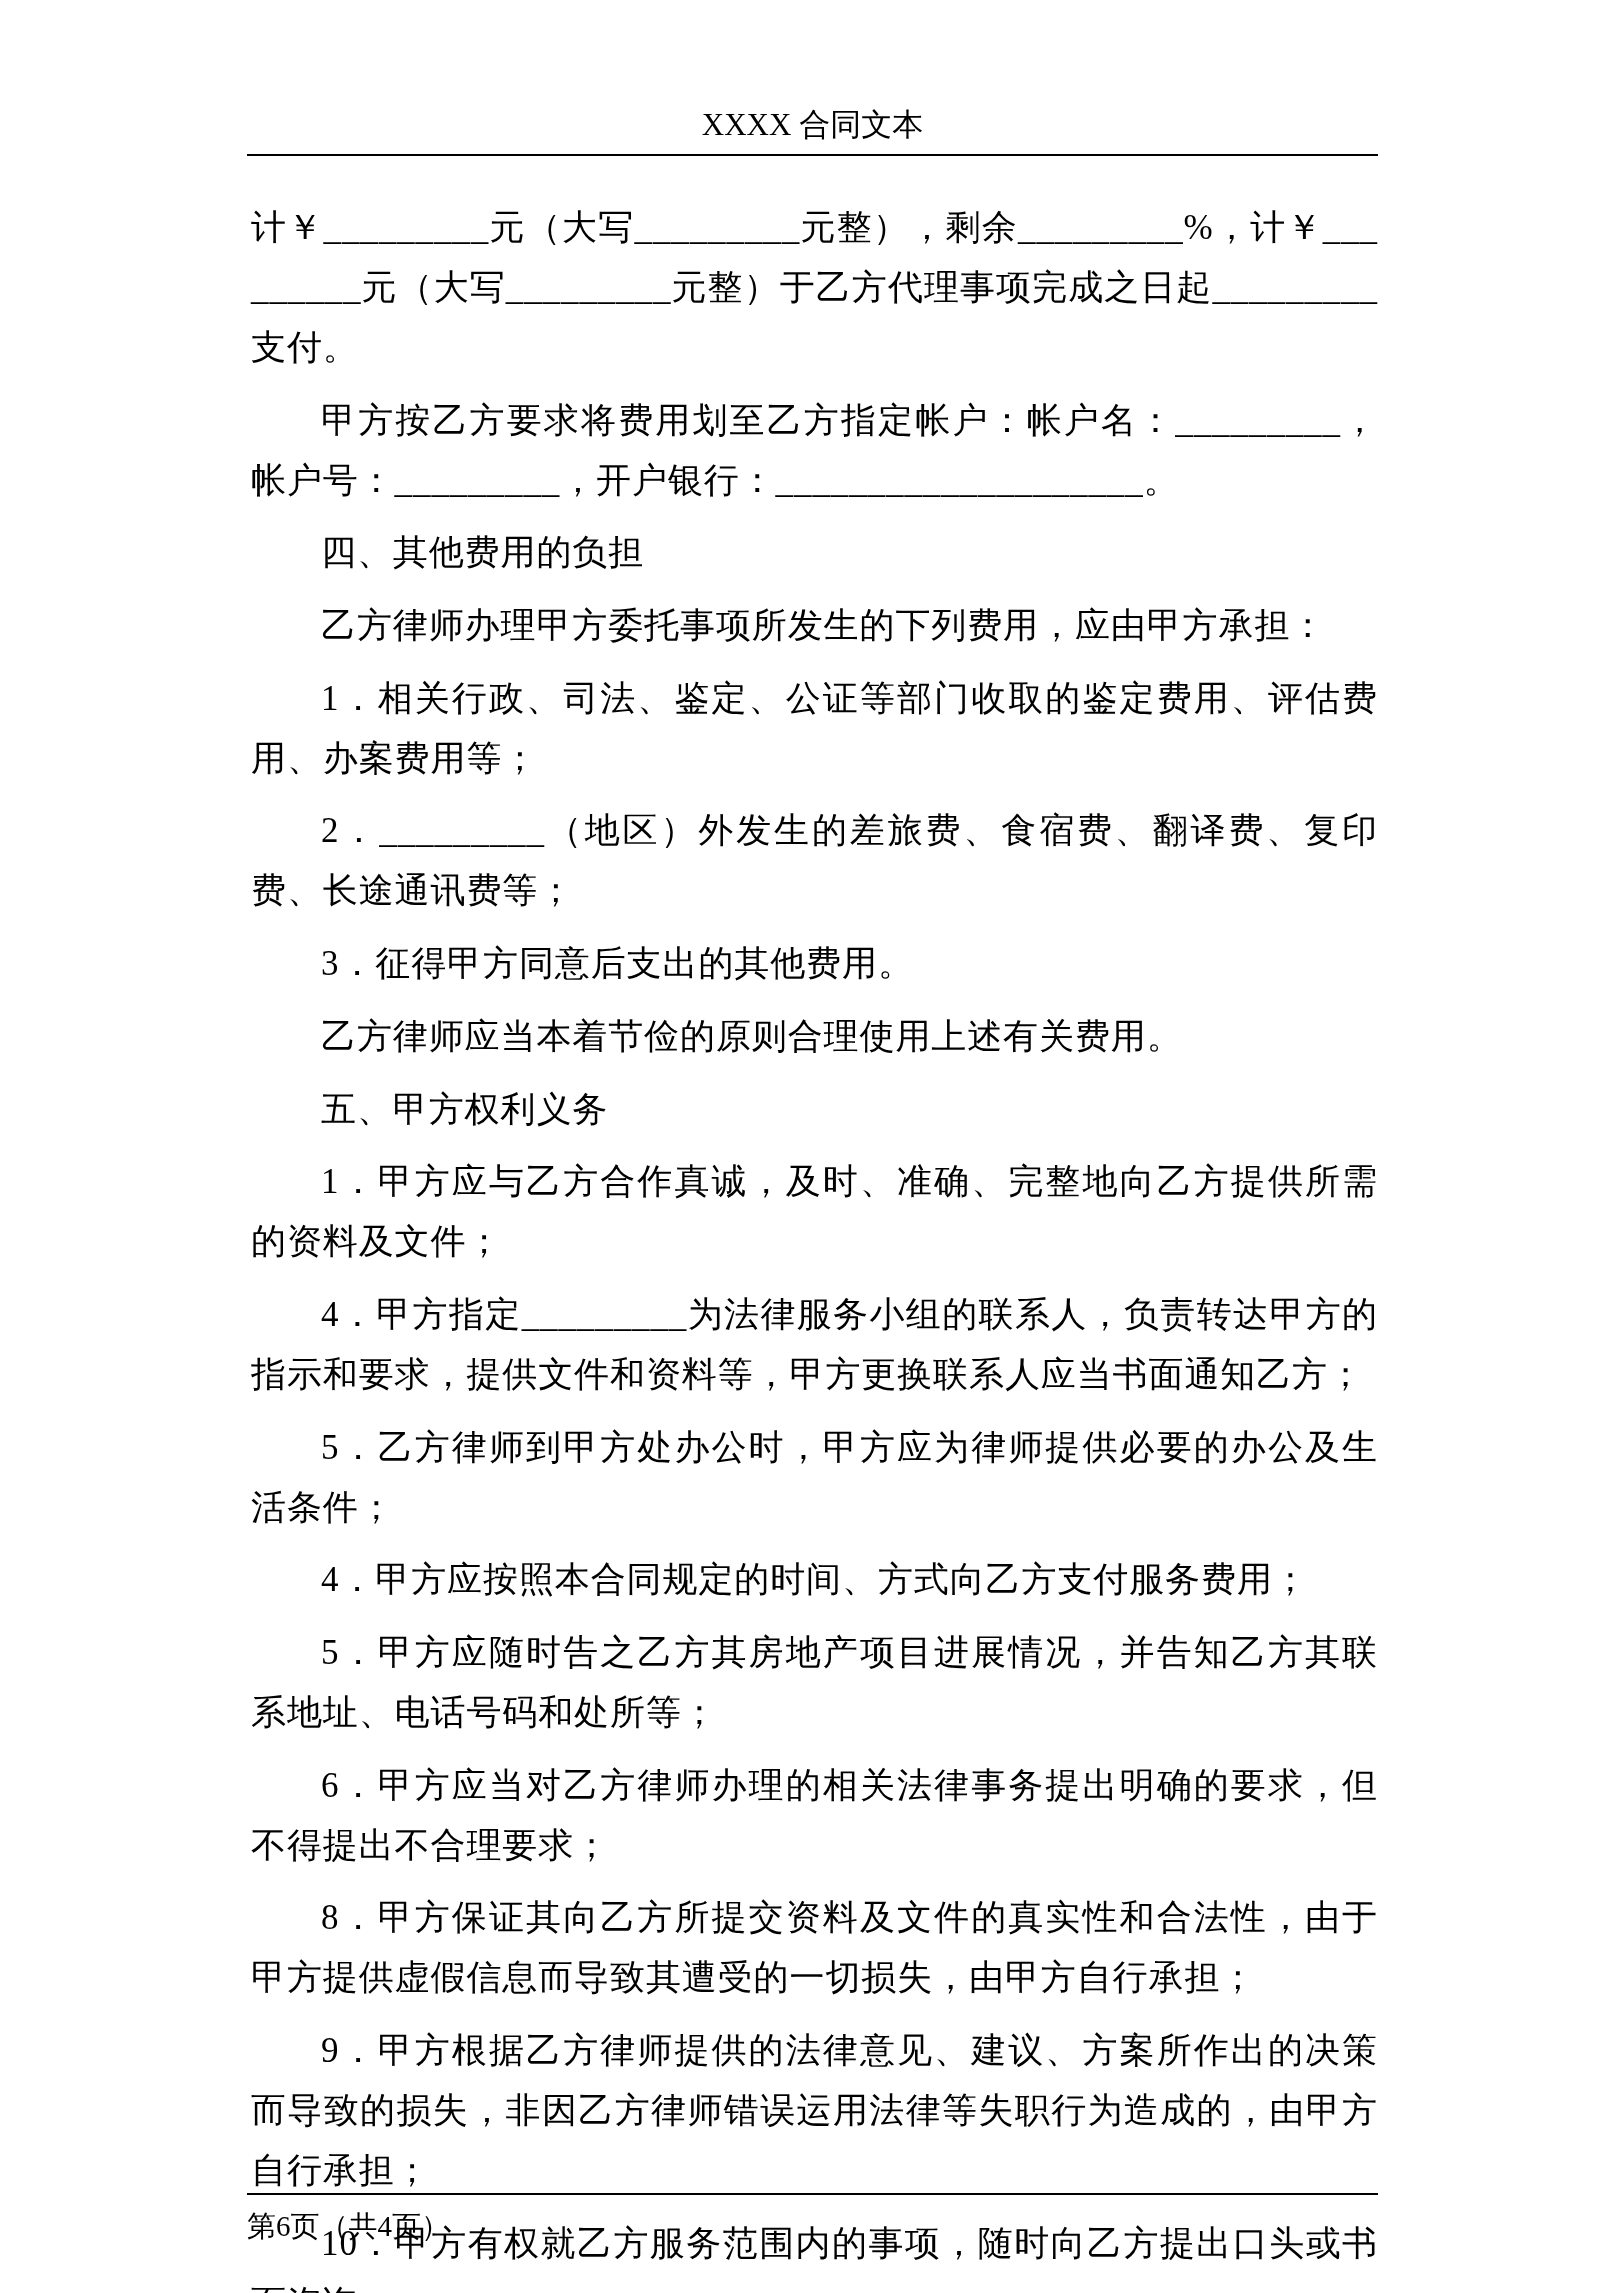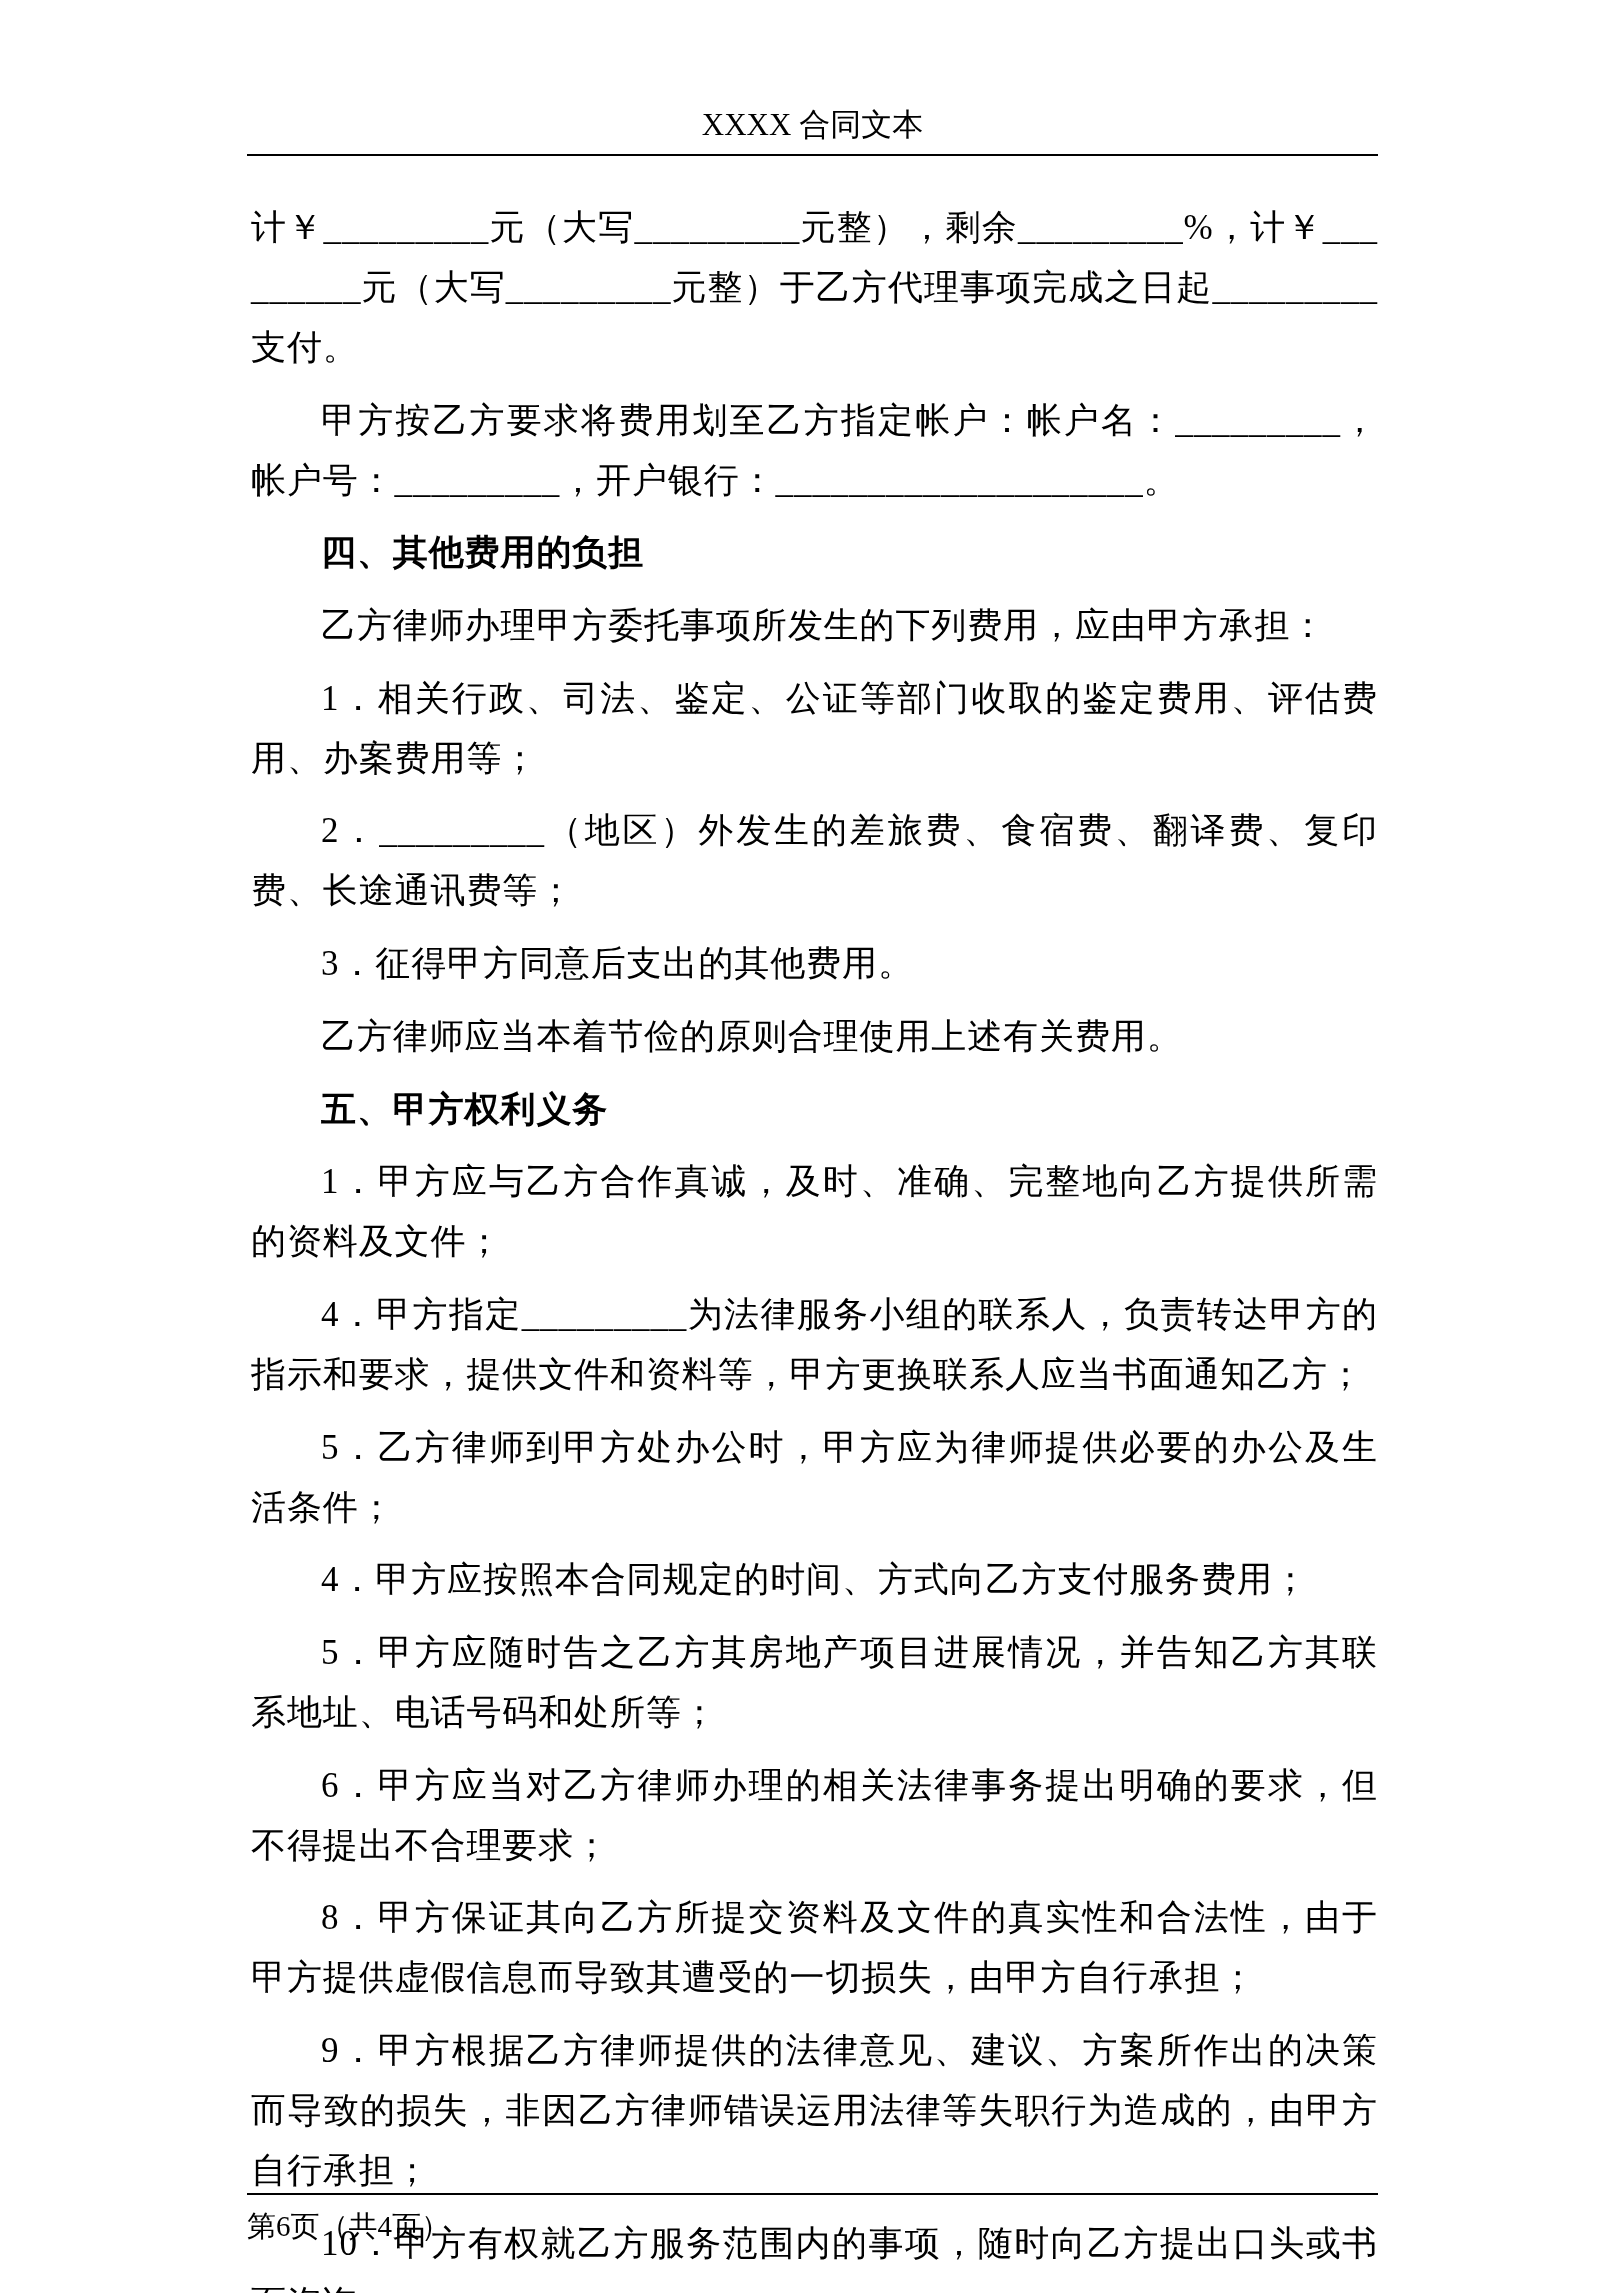--- a/index.html
+++ b/index.html
@@ -47,21 +47,21 @@
     line-height: 60px;
     text-align: justify;
     letter-spacing: 0.9px;
     word-break: break-all;
   }
   .content p.indent {
     text-indent: 2em;
   }
   .content p.heading {
     text-indent: 2em;
-    font-weight: bold;
+    font-weight: normal;
   }
   .footer {
     position: absolute;
     top: 2193px;
     left: 247px;
     width: 1131px;
     border-top: 2.7px solid #000000;
   }
   .footer-text {
     text-align: left;

